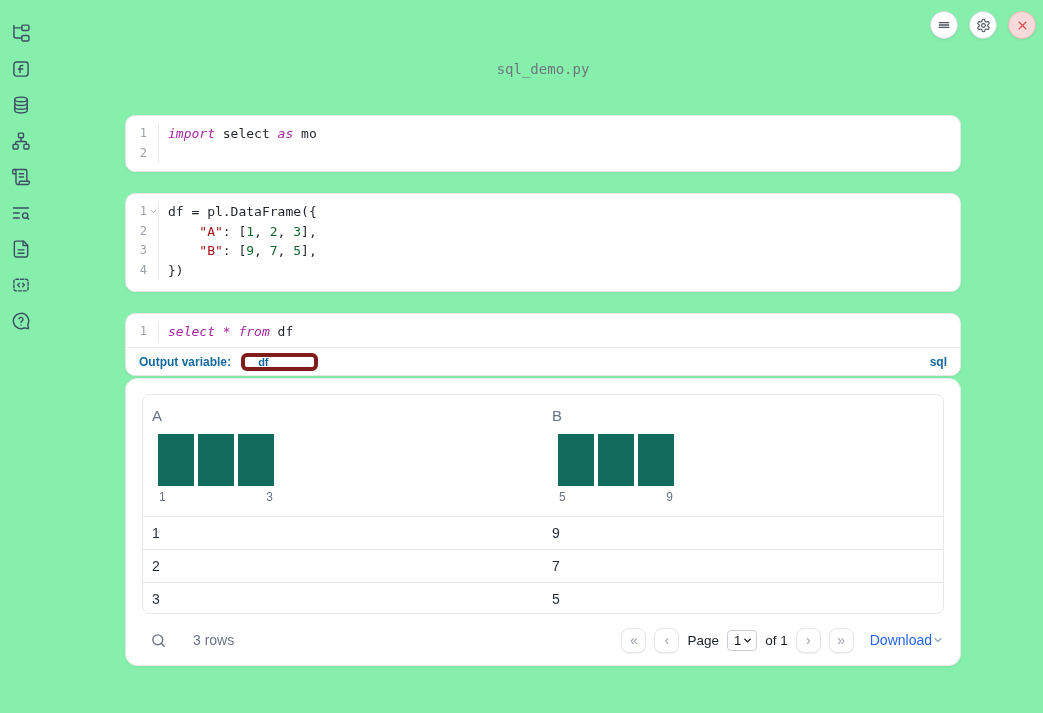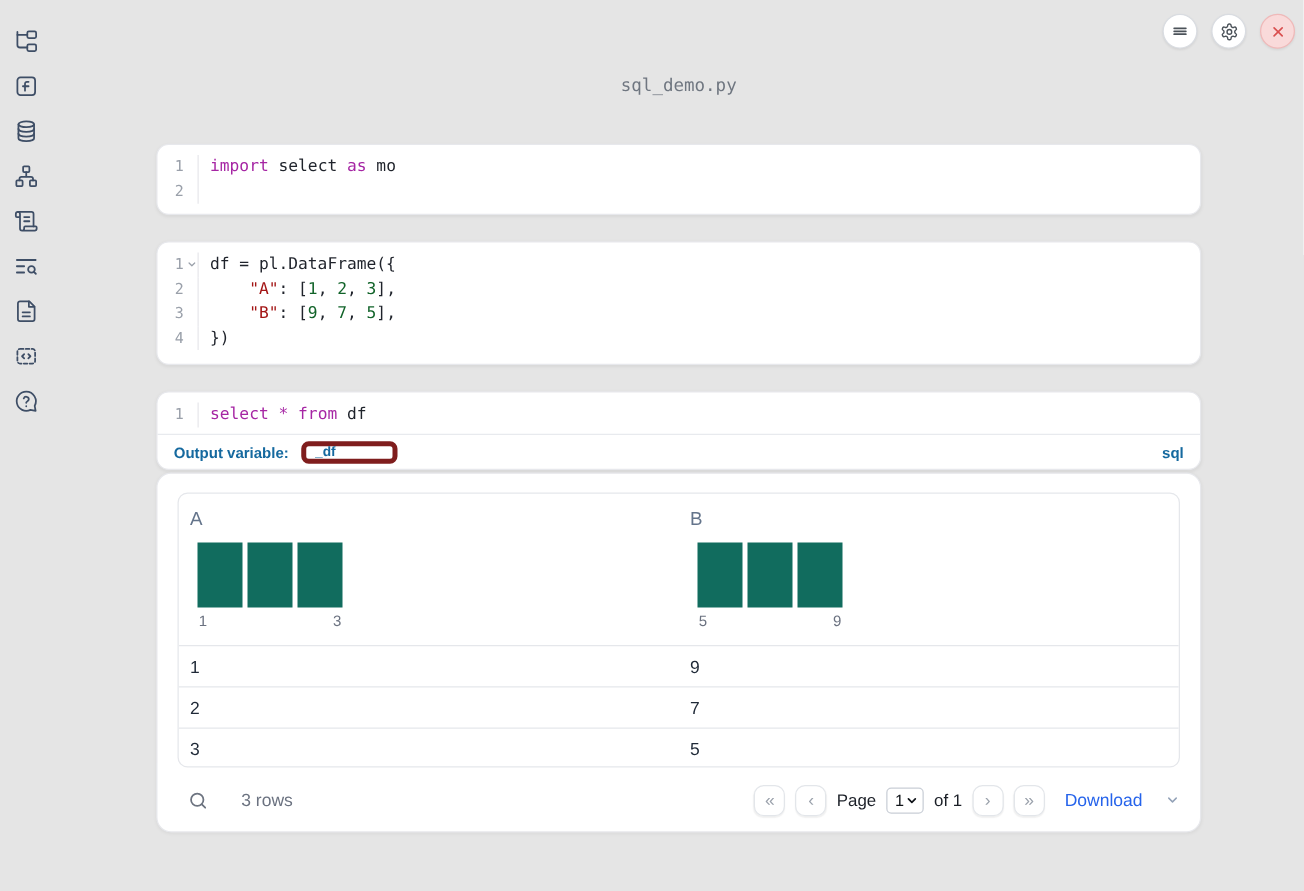--- a/index.html
+++ b/index.html
@@ -1,18 +1,18 @@
 <!DOCTYPE html>
 <html><head>
 <meta charset="utf-8">
 <style>
   * { margin:0; padding:0; box-sizing:border-box; }
   html,body { background:#ffffff; }
   .screen {
-    position:relative; width:1043px; height:713px; background:#e5e5e5;
+    position:relative; width:1043px; height:713px; background:#86efac;
     font-family:"Liberation Sans", sans-serif; overflow:hidden; color:#1f232b;
   }
   
   .sidebar { position:absolute; left:11px; top:23px; display:flex; flex-direction:column; gap:16px; }
   .side-btn { width:20px; height:20px; color:#3e4e66; cursor:pointer; display:flex; align-items:center; justify-content:center; }
   .side-btn svg { width:20px; height:20px; }
   
   .topbar { position:absolute; top:11px; right:7px; display:flex; gap:11px; }
   .circle-btn {
     width:28px; height:28px; border-radius:50%; background:#ffffff;
@@ -34,21 +34,21 @@
   #cell-df      { top:193px; height:99px; }
   #cell-sql     { top:313px; height:63px; }
   .code-block { padding-top:8px; }
   .line { display:flex; font-family:"DejaVu Sans Mono", monospace; font-size:13px; line-height:19.5px; color:#1f232b; }
   .ln {
     flex:0 0 33px; text-align:right; padding-right:11px; color:#9aa0aa; font-size:12px;
     position:relative; border-right:1px solid #e7e8ec;
   }
   .fold-icon { position:absolute; right:0px; top:5px; color:#9aa0aa; display:flex; }
   .code { padding-left:9px; white-space:pre; }
-  .tok-kw  { color:#a626a4; }
+  .tok-kw  { color:#a626a4;font-style:italic; }
   .tok-str { color:#a31515; }
   .tok-num { color:#116329; }
   
   .sql-divider { border-top:1px solid #e8eaee; margin-top:5px; }
   .sql-footer { display:flex; align-items:center; height:28px; padding:0 13px; }
   .outvar-label { color:#15699f; font-weight:bold; font-size:12px; }
   .outvar-input {
     width:77px; height:18px; margin-left:10px; border:4px solid #7f1d1d; border-radius:6px;
     font-family:"Liberation Sans", sans-serif; font-weight:bold; font-size:11px; color:#15699f;
     padding:0 0 0 7px; outline:none; background:#fff;
@@ -80,21 +80,21 @@
   .pg-btn {
     width:25px; height:25px; border:1px solid #e3e6ea; border-radius:8px; background:#fff;
     box-shadow:0 1px 1px rgba(0,0,0,.06); color:#9aa1ab; font-size:14px; line-height:1;
     display:flex; align-items:center; justify-content:center; cursor:pointer; padding-bottom:1px;
   }
   .pg-label { font-size:13.5px; color:#1b1f27;text-align:right; }
   .page-select {
     display:flex; align-items:center; border:1px solid #c9ced6; border-radius:4px; height:21px;
     padding:0 3px 0 6px; font-size:13px; color:#101419; gap:1px; cursor:pointer; background:#fff;
   }
-  .download { display:flex; align-items:center; gap:18px; color:#2563eb; font-size:14px; margin-left:8px; cursor:pointer; }
+  .download { display:flex; align-items:center; gap:0; color:#2563eb; font-size:14px; margin-left:8px; cursor:pointer; }
   .chev { display:flex; }
 </style>
 </head>
 <body>
 
 <div class="screen">
 
   <div class="sidebar">
     <div class="side-btn">
       <svg viewBox="0 0 24 24" fill="none" stroke="currentColor" stroke-width="1.7" stroke-linecap="round" stroke-linejoin="round">

